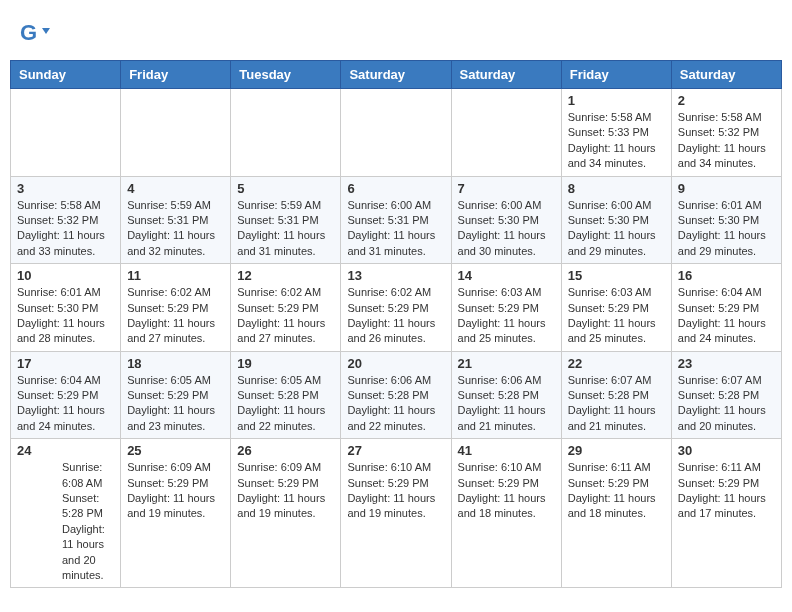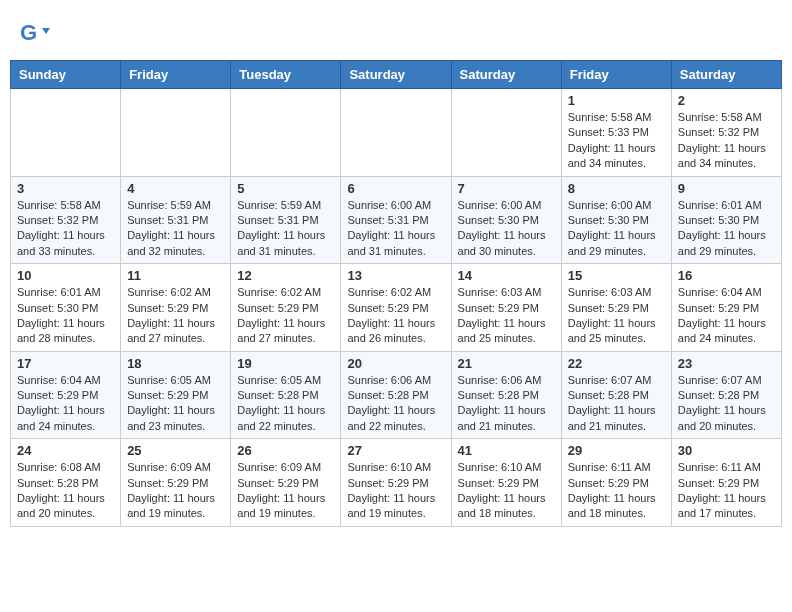--- a/index.html
+++ b/index.html
@@ -276,21 +276,21 @@
         <td>
           <span class="day-number">23</span>
           <div class="day-info" style="white-space: pre-line;">Sunrise: 6:07 AM
 Sunset: 5:28 PM
 Daylight: 11 hours and 20 minutes.</div>
         </td>
       </tr>
       <tr>
         <td>
           <span class="day-number">24</span>
-          <div class="day-info" style="white-space: pre-line;">Sunrise: 6:08 AM
+          <div class="day-info" style="white-space: pre-line; margin-left: 45px;">Sunrise: 6:08 AM
 Sunset: 5:28 PM
 Daylight: 11 hours and 20 minutes.</div>
         </td>
         <td>
           <span class="day-number">25</span>
           <div class="day-info" style="white-space: pre-line;">Sunrise: 6:09 AM
 Sunset: 5:29 PM
 Daylight: 11 hours and 19 minutes.</div>
         </td>
         <td>

